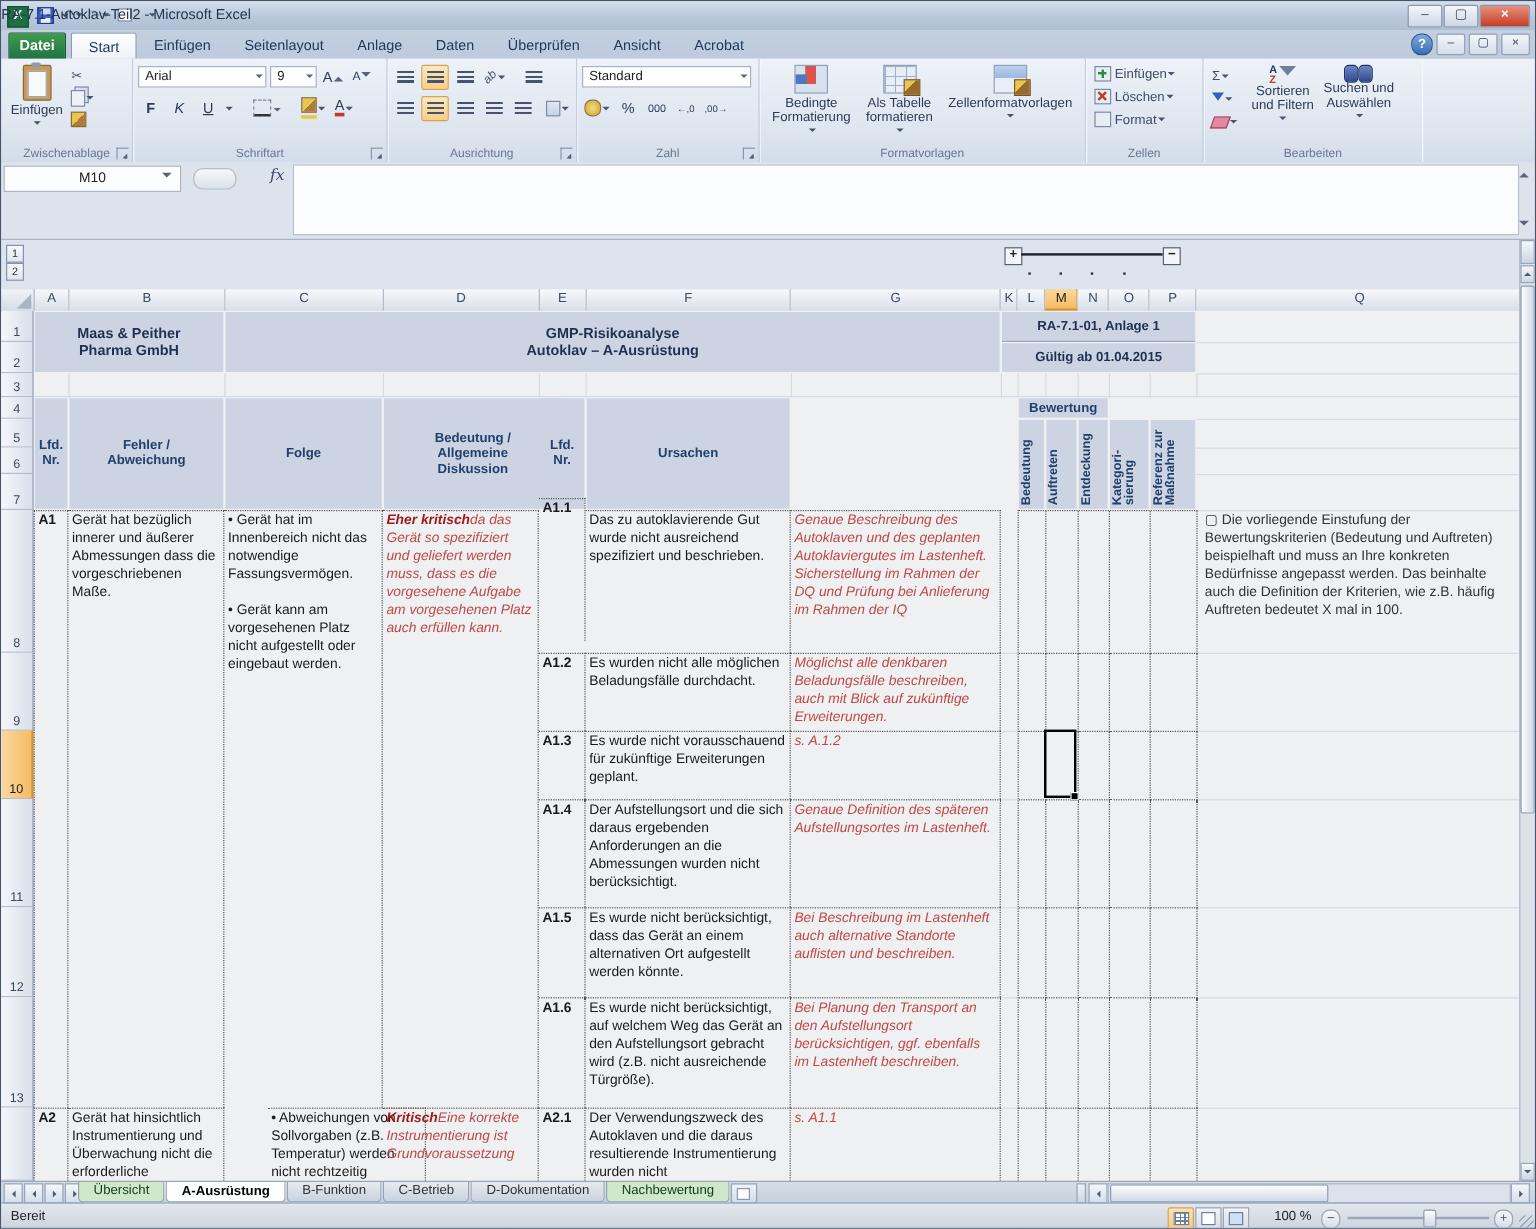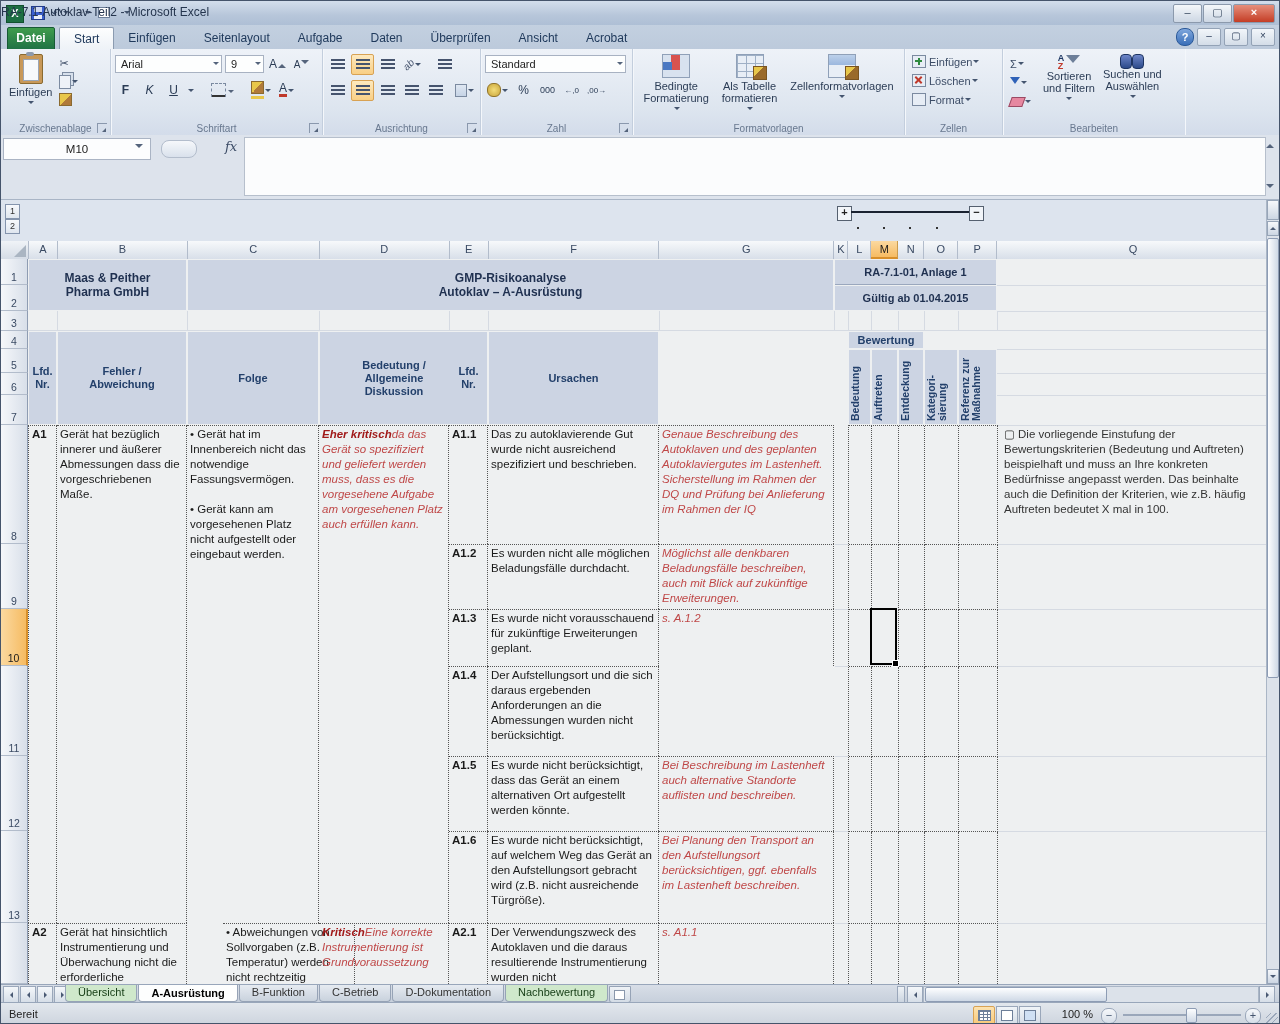--- a/index.html
+++ b/index.html
@@ -217,21 +217,21 @@
       <div class="winbtn close">×</div>
     </div>
   </div>
 
   <div class="tabrow">
     <div class="file-tab">Datei</div>
     <div class="rtabs">
       <div class="rtab active">Start</div>
       <div class="rtab">Einfügen</div>
       <div class="rtab">Seitenlayout</div>
-      <div class="rtab">Aufgabe</div>
+      <div class="rtab">Anlage</div>
       <div class="rtab">Daten</div>
       <div class="rtab">Überprüfen</div>
       <div class="rtab">Ansicht</div>
       <div class="rtab">Acrobat</div>
     </div>
     <div class="tabrow-right">
       <div class="help-btn">?</div>
       <div class="tr-btn">–</div>
       <div class="tr-btn">▢</div>
       <div class="tr-btn">×</div>
@@ -574,34 +574,35 @@
     <div class="rot" style="left:958px;top:91px;width:37px;height:74px;">Referenz zur
 Maßnahme</div>
 
     <div class="dcell bold bt bl br" style="left:27px;top:166px;width:29px;height:498px;">A1</div>
     <div class="dcell bt br" style="left:56px;top:166px;width:130px;height:498px;">Gerät hat bezüglich innerer und äußerer Abmessungen dass die vorgeschriebenen Maße.</div>
     <div class="dcell bt br" style="left:186px;top:166px;width:132px;height:498px;">• Gerät hat im Innenbereich nicht das notwendige Fassungsvermögen.
 
 • Gerät kann am vorgesehenen Platz nicht aufgestellt oder eingebaut werden.</div>
     <div class="dcell bt br" style="left:318px;top:166px;width:130px;height:498px;"><span class="redh">Eher kritisch</span><span class="red">da das Gerät so spezifiziert und geliefert werden muss, dass es die vorgesehene Aufgabe am vorgesehenen Platz auch erfüllen kann.</span></div>
 
-    <div class="dcell bold bt br" style="left:448px;top:166px;width:39px;height:119px;">A1.1</div>
+    <div class="dcell bold bt br" style="left:448px;top:156px;width:39px;height:119px;">A1.1</div>
     <div class="dcell bt br" style="left:487px;top:166px;width:171px;height:119px;">Das zu autoklavierende Gut wurde nicht ausreichend spezifiziert und beschrieben.</div>
     <div class="dcell red bt br" style="left:658px;top:166px;width:175px;height:119px;">Genaue Beschreibung des Autoklaven und des geplanten Autoklaviergutes im Lastenheft. Sicherstellung im Rahmen der DQ und Prüfung bei Anlieferung im Rahmen der IQ</div>
 
     <div class="dcell bold bt br" style="left:448px;top:285px;width:39px;height:65px;">A1.2</div>
     <div class="dcell bt br" style="left:487px;top:285px;width:171px;height:65px;">Es wurden nicht alle möglichen Beladungsfälle durchdacht.</div>
     <div class="dcell red bt br" style="left:658px;top:285px;width:175px;height:65px;">Möglichst alle denkbaren Beladungsfälle beschreiben, auch mit Blick auf zukünftige Erweiterungen.</div>
 
     <div class="dcell bold bt br" style="left:448px;top:350px;width:39px;height:57px;">A1.3</div>
     <div class="dcell bt br" style="left:487px;top:350px;width:171px;height:57px;">Es wurde nicht vorausschauend für zukünftige Erweiterungen geplant.</div>
     <div class="dcell red bt br" style="left:658px;top:350px;width:175px;height:57px;">s. A.1.2</div>
 
     <div class="dcell bold bt br" style="left:448px;top:407px;width:39px;height:90px;">A1.4</div>
     <div class="dcell bt br" style="left:487px;top:407px;width:171px;height:90px;">Der Aufstellungsort und die sich daraus ergebenden Anforderungen an die Abmessungen wurden nicht berücksichtigt.</div>
+    <div class="dcell red bt br" style="left:658px;top:407px;width:175px;height:90px;">Genaue Definition des späteren Aufstellungsortes im Lastenheft.</div>
 
     <div class="dcell bold bt br" style="left:448px;top:497px;width:39px;height:75px;">A1.5</div>
     <div class="dcell bt br" style="left:487px;top:497px;width:171px;height:75px;">Es wurde nicht berücksichtigt, dass das Gerät an einem alternativen Ort aufgestellt werden könnte.</div>
     <div class="dcell red bt br" style="left:658px;top:497px;width:175px;height:75px;">Bei Beschreibung im Lastenheft auch alternative Standorte auflisten und beschreiben.</div>
 
     <div class="dcell bold bt br" style="left:448px;top:572px;width:39px;height:92px;">A1.6</div>
     <div class="dcell bt br" style="left:487px;top:572px;width:171px;height:92px;">Es wurde nicht berücksichtigt, auf welchem Weg das Gerät an den Aufstellungsort gebracht wird (z.B. nicht ausreichende Türgröße).</div>
     <div class="dcell red bt br" style="left:658px;top:572px;width:175px;height:92px;">Bei Planung den Transport an den Aufstellungsort berücksichtigen, ggf. ebenfalls im Lastenheft beschreiben.</div>
 
     <div class="rategrid">

